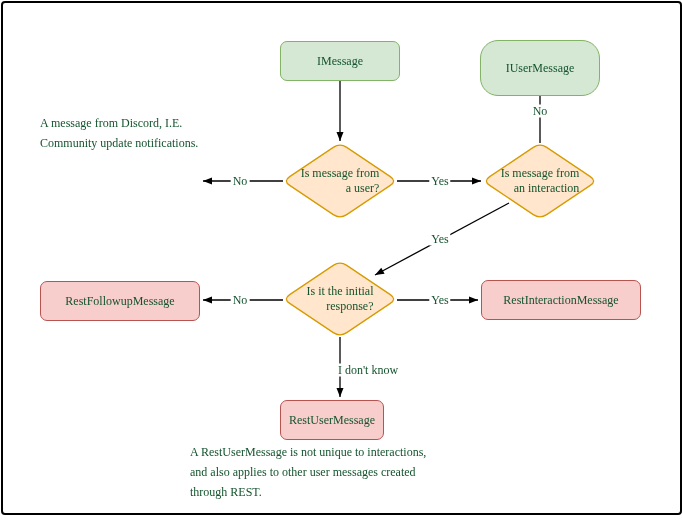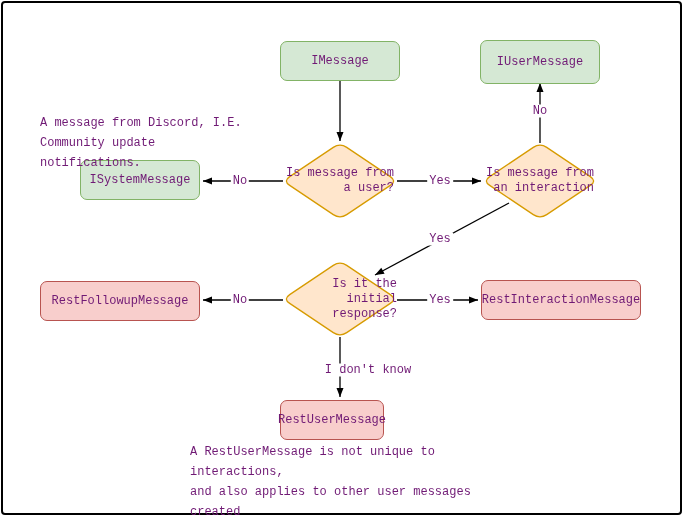--- a/index.html
+++ b/index.html
@@ -1,22 +1,22 @@
 <!DOCTYPE html>
 <html><head>
 <meta charset="utf-8">
 <style>
   html,body { margin:0; padding:0; background:#ffffff; }
   .stage {
     position: relative;
     width: 682px;
     height: 522px;
     background: #ffffff;
-    font-family: Liberation Mono, monospace;
-    color: #701a75;
+    font-family: Liberation Serif, serif;
+    color: #14532d;
     overflow: hidden;
   }
   .canvas-border {
     position: absolute;
     left: 1px; top: 1px;
     width: 677px; height: 510px;
     border: 2px solid #000000;
     border-radius: 4px;
     pointer-events: none;
   }
@@ -86,23 +86,22 @@
     <line x1="397" y1="181" x2="481" y2="181" stroke="#000000" stroke-width="1.3" marker-end="url(#arrow)"></line>
     <line x1="540" y1="143" x2="540" y2="83" stroke="#000000" stroke-width="1.3" marker-end="url(#arrow)"></line>
     <line x1="509" y1="203" x2="375" y2="275" stroke="#000000" stroke-width="1.3" marker-end="url(#arrow)"></line>
     <line x1="283" y1="300" x2="203" y2="300" stroke="#000000" stroke-width="1.3" marker-end="url(#arrow)"></line>
     <line x1="397" y1="300" x2="478" y2="300" stroke="#000000" stroke-width="1.3" marker-end="url(#arrow)"></line>
     <line x1="340" y1="337" x2="340" y2="397" stroke="#000000" stroke-width="1.3" marker-end="url(#arrow)"></line>
   </svg>
 
   <div class="node node-green" style="left:280px; top:41px; width:120px; height:40px;">IMessage</div>
 
-  <div class="node node-green" style="left:480px; top:40px; width:120px; height:44px;">IUserMessage</div>
+  <div class="node node-green" style="left:480px; top:40px; width:120px; height:56px;border-radius:18px;">IUserMessage</div>
 
-  <div class="node node-green" style="left:80px; top:160px; width:120px; height:40px;">ISystemMessage</div>
 
   <div class="node node-red" style="left:40px; top:281px; width:160px; height:40px;">RestFollowupMessage</div>
 
   <div class="node node-red" style="left:481px; top:280px; width:160px; height:40px;">RestInteractionMessage</div>
 
   <div class="node node-red" style="left:280px; top:400px; width:104px; height:40px;">RestUserMessage</div>
 
   <div class="diamond" style="left:283px; top:143px; width:114px; height:76px;">
     <svg width="114" height="76" viewBox="0 0 114 76">
       <path d="M 63.7 4.4 L 107.3 33.6 Q 114 38 107.3 42.4 L 63.7 71.6 Q 57 76 50.3 71.6 L 6.7 42.4 Q 0 38 6.7 33.6 L 50.3 4.4 Q 57 0 63.7 4.4 Z" fill="#ffe6cc" stroke="#d79b00" stroke-width="1.3"></path>

